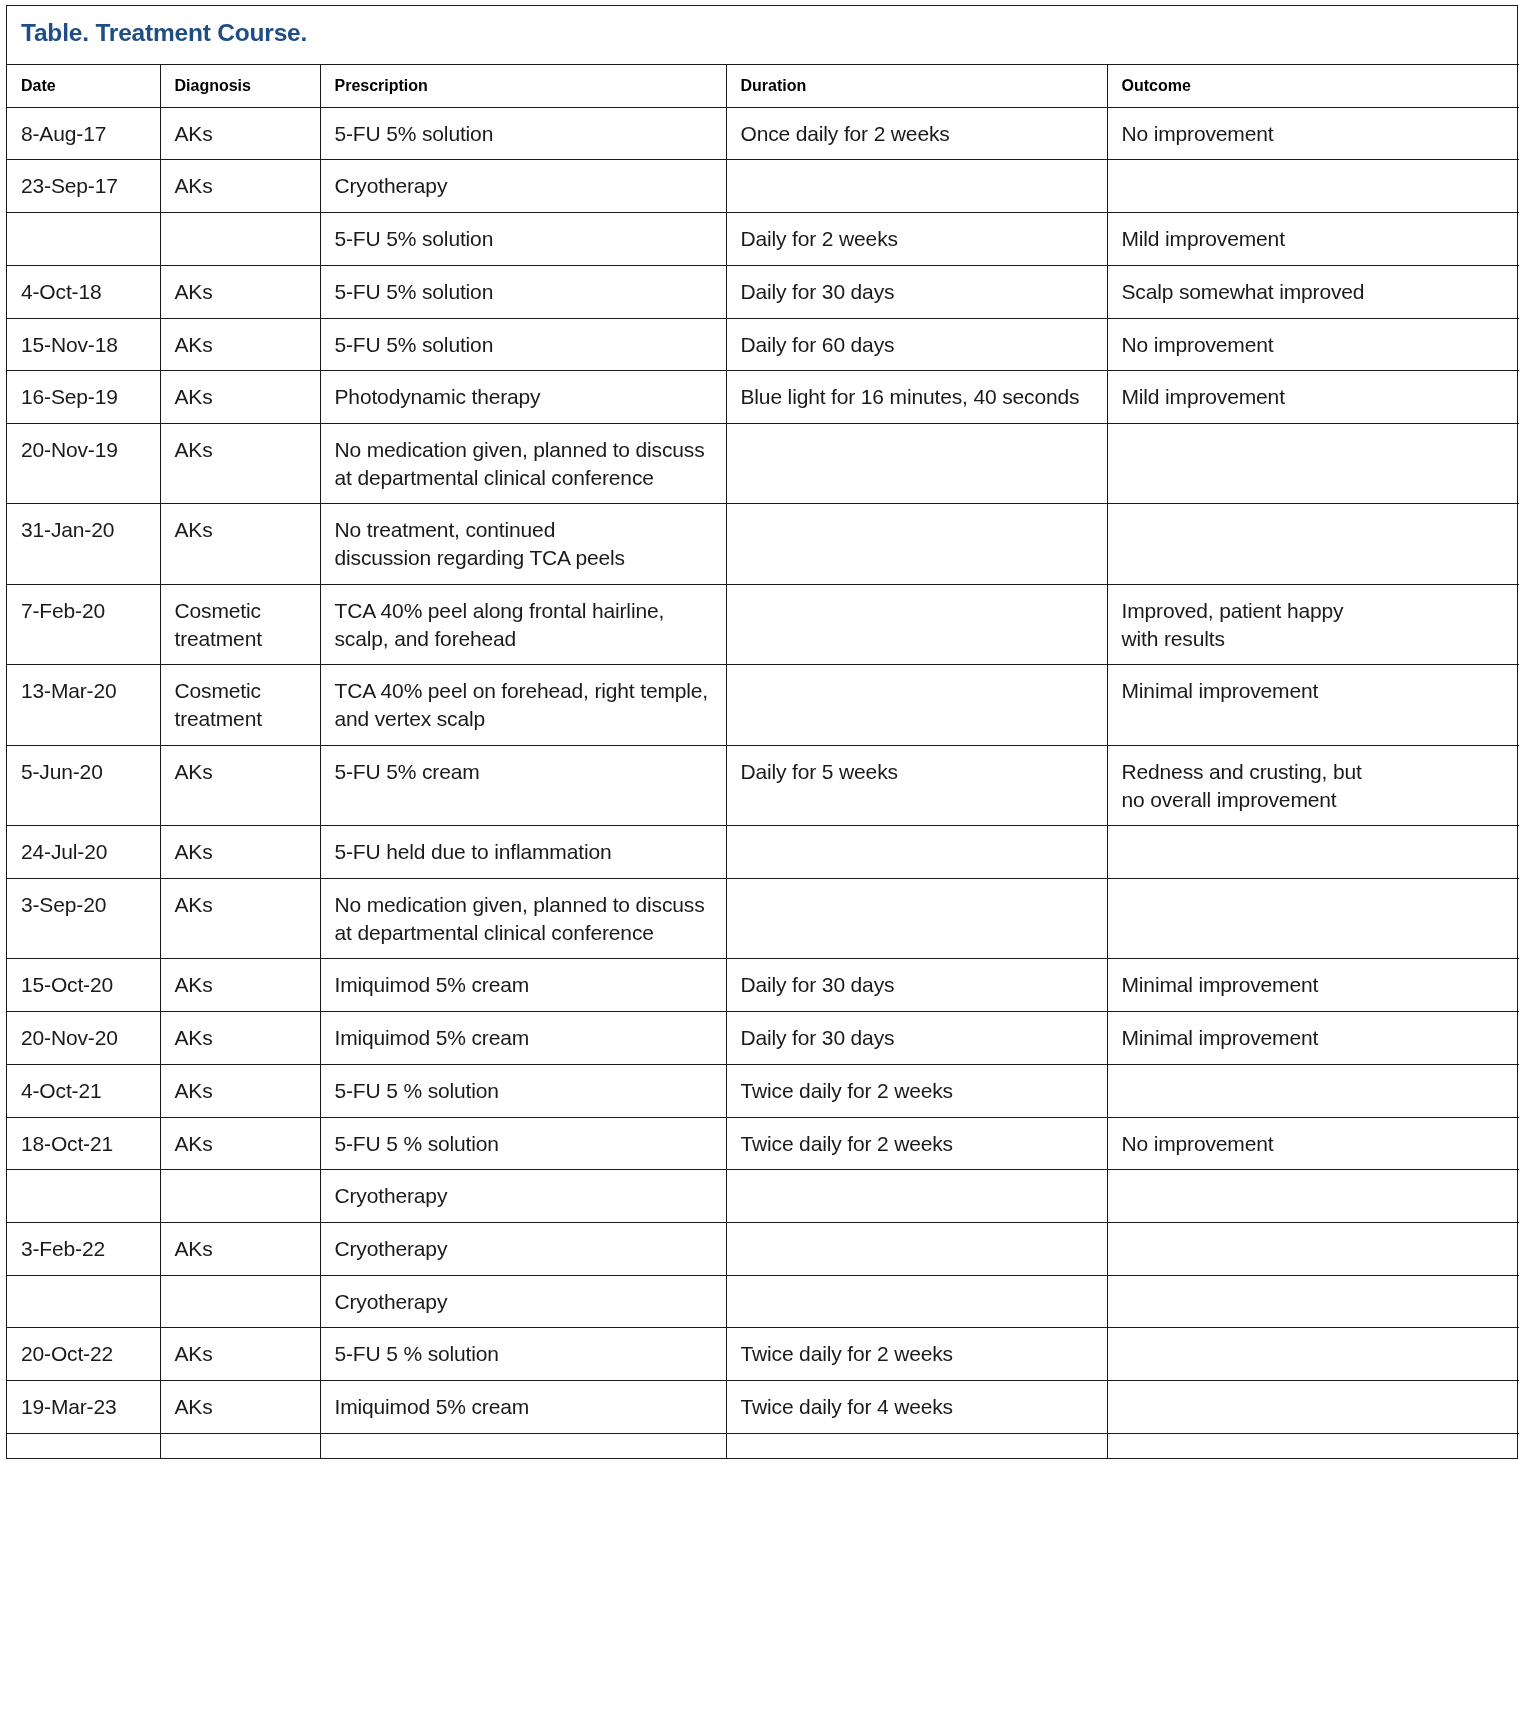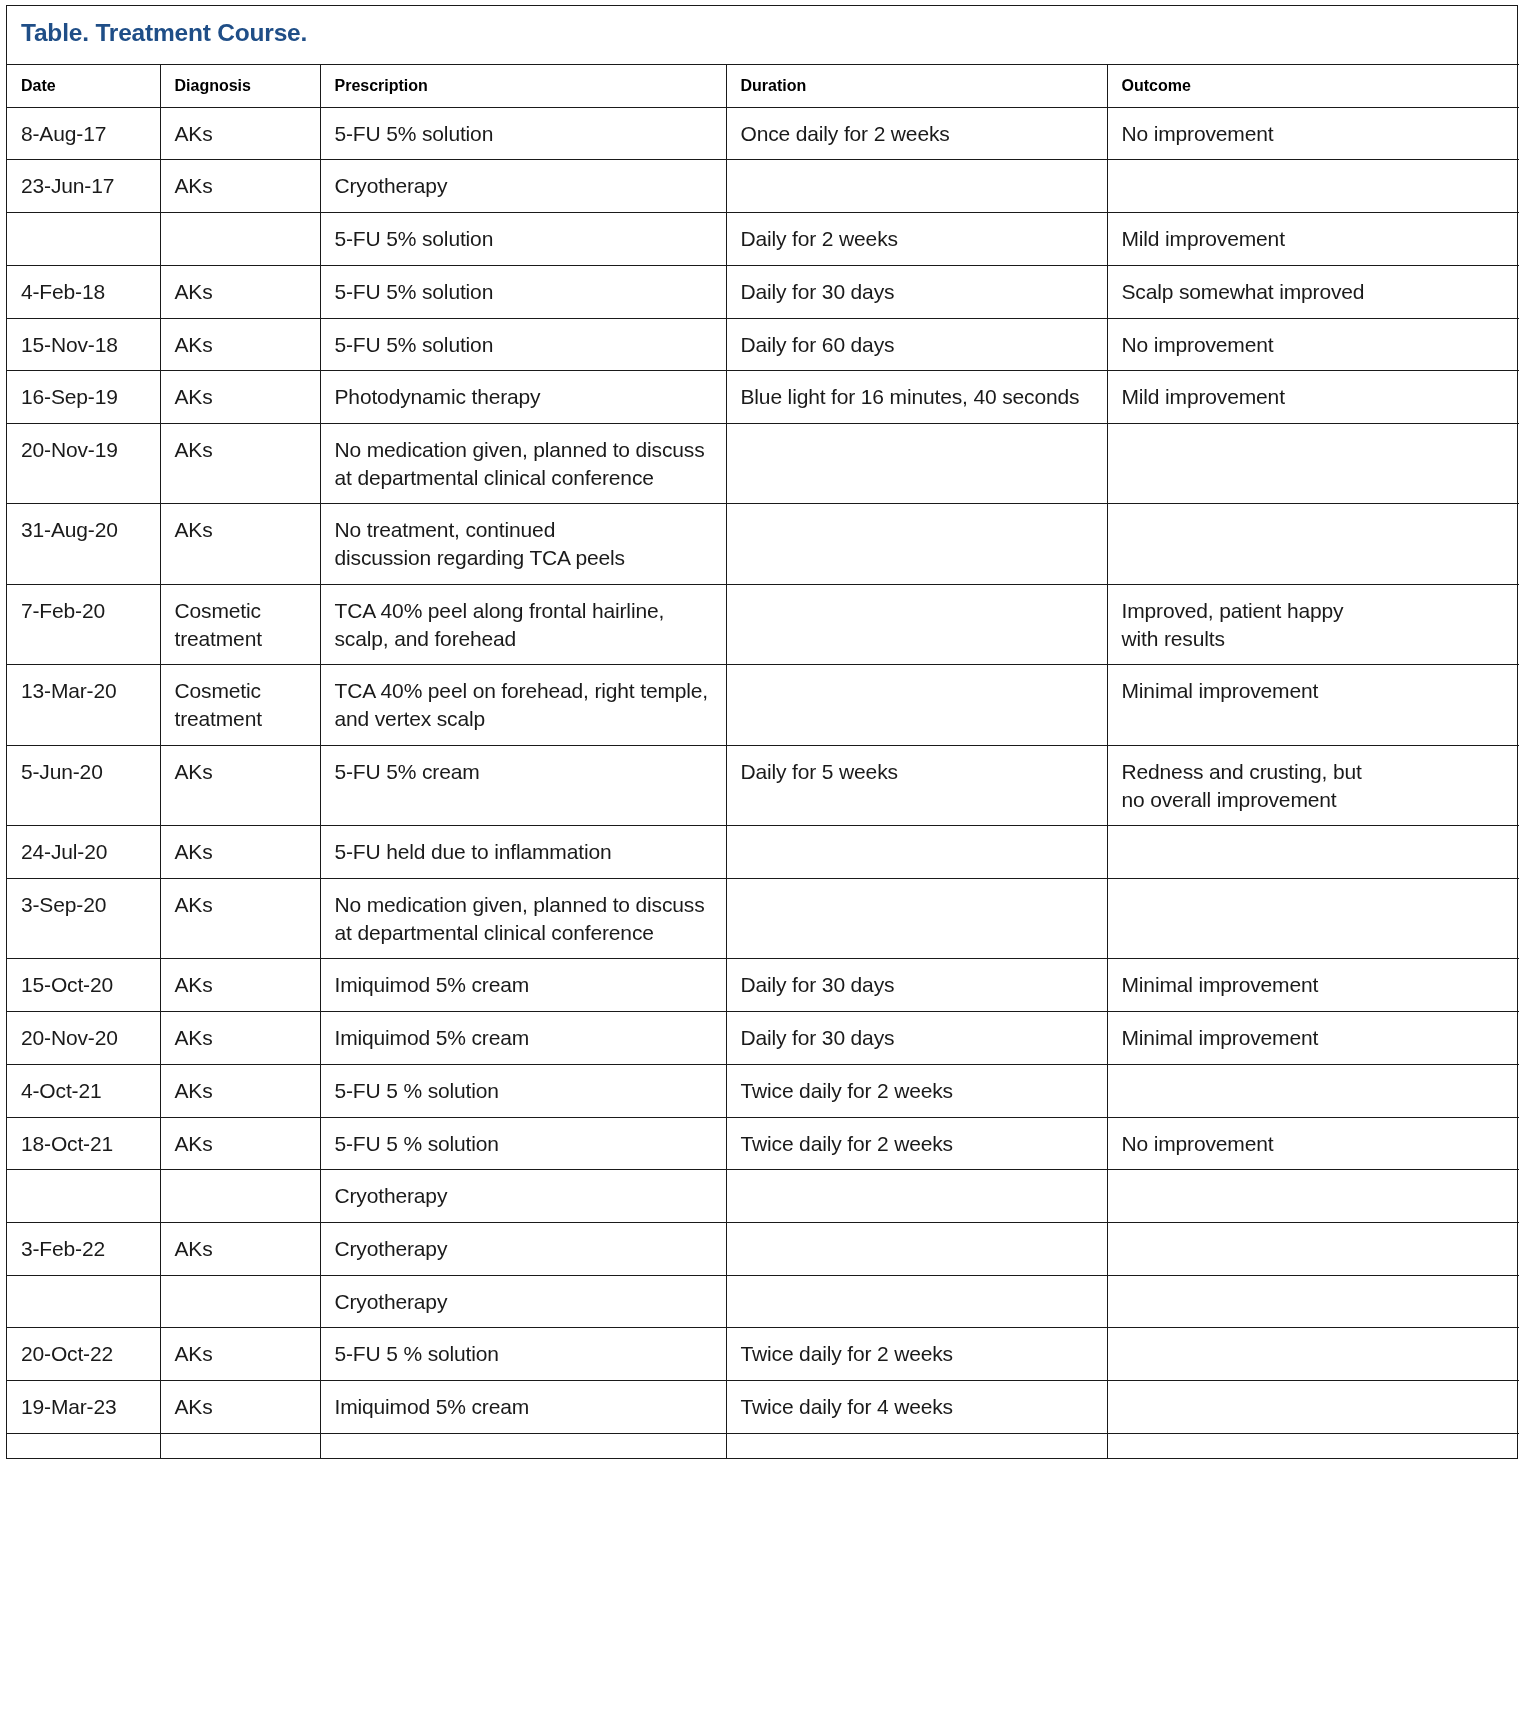--- a/index.html
+++ b/index.html
@@ -114,21 +114,21 @@
             </td>
             <td>
               <span class="line">Once daily for 2 weeks</span>
             </td>
             <td>
               <span class="line">No improvement</span>
             </td>
           </tr>
           <tr>
             <td>
-              <span class="line">23-Jun-17</span>
+              <span class="line">23-Sep-17</span>
             </td>
             <td>
               <span class="line">AKs</span>
             </td>
             <td>
               <span class="line">Cryotherapy</span>
             </td>
             <td>&nbsp;</td>
             <td>&nbsp;</td>
           </tr>
@@ -140,21 +140,21 @@
             </td>
             <td>
               <span class="line">Daily for 2 weeks</span>
             </td>
             <td>
               <span class="line">Mild improvement</span>
             </td>
           </tr>
           <tr>
             <td>
-              <span class="line">4-Feb-18</span>
+              <span class="line">4-Oct-18</span>
             </td>
             <td>
               <span class="line">AKs</span>
             </td>
             <td>
               <span class="line">5-FU 5% solution</span>
             </td>
             <td>
               <span class="line">Daily for 30 days</span>
             </td>
@@ -205,21 +205,21 @@
             </td>
             <td>
               <span class="line">No medication given, planned to discuss</span>
               <span class="line">at departmental clinical conference</span>
             </td>
             <td>&nbsp;</td>
             <td>&nbsp;</td>
           </tr>
           <tr>
             <td>
-              <span class="line">31-Aug-20</span>
+              <span class="line">31-Jan-20</span>
             </td>
             <td>
               <span class="line">AKs</span>
             </td>
             <td>
               <span class="line">No treatment, continued</span>
               <span class="line">discussion regarding TCA peels</span>
             </td>
             <td>&nbsp;</td>
             <td>&nbsp;</td>

